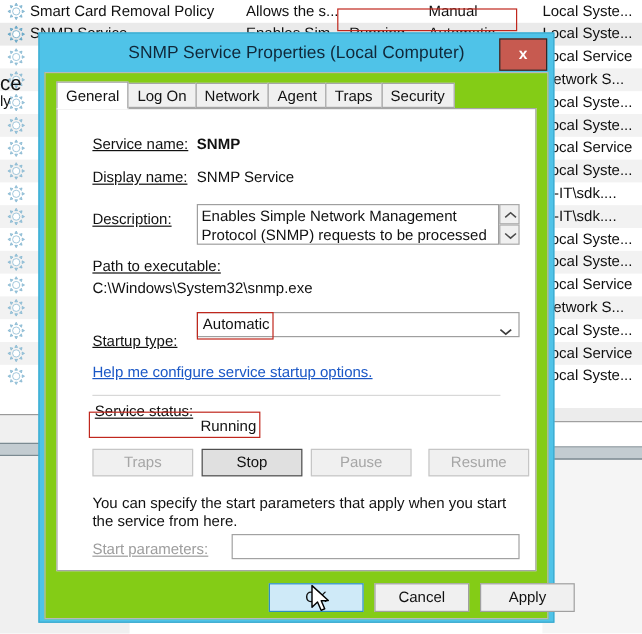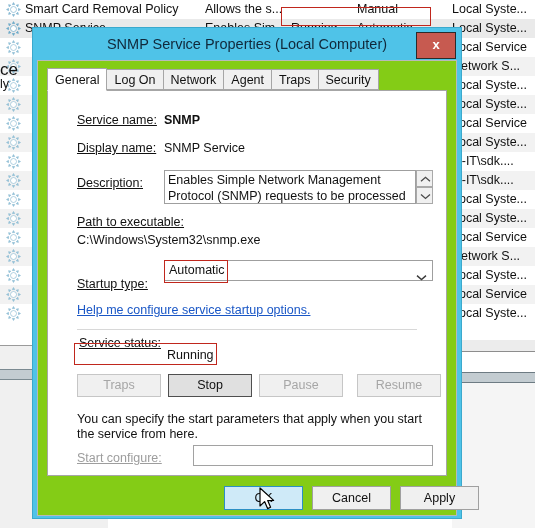--- a/index.html
+++ b/index.html
@@ -408,21 +408,21 @@
 
       <div class="svc-btns" style="top:283px;">
         <div class="btn disabled" style="left:0px;top:0px;">Traps</div>
         <div class="btn strong" style="left:91px;top:0px;">Stop</div>
         <div class="btn disabled" style="left:182px;top:0px;">Pause</div>
         <div class="btn disabled" style="left:280px;top:0px;text-align:center;">Resume</div>
       </div>
 
       <div class="hint" style="top:321px;">You can specify the start parameters that apply when you start the service from here.</div>
 
-      <span class="lbl dim" style="left:29px;top:360px;">Start configure:</span>
+      <span class="lbl dim" style="left:29px;top:360px;">Start parameters:</span>
       <div class="param-input" style="top:354px;" placeholder=""></div>
     </div>
 
     <div class="footer-btn hover" style="left:186px;top:425px;">OK</div>
     <div class="footer-btn" style="left:274px;top:425px;">Cancel</div>
     <div class="footer-btn" style="left:362px;top:425px;">Apply</div>
   </div>
 </div>
 
 <div class="cursor">

